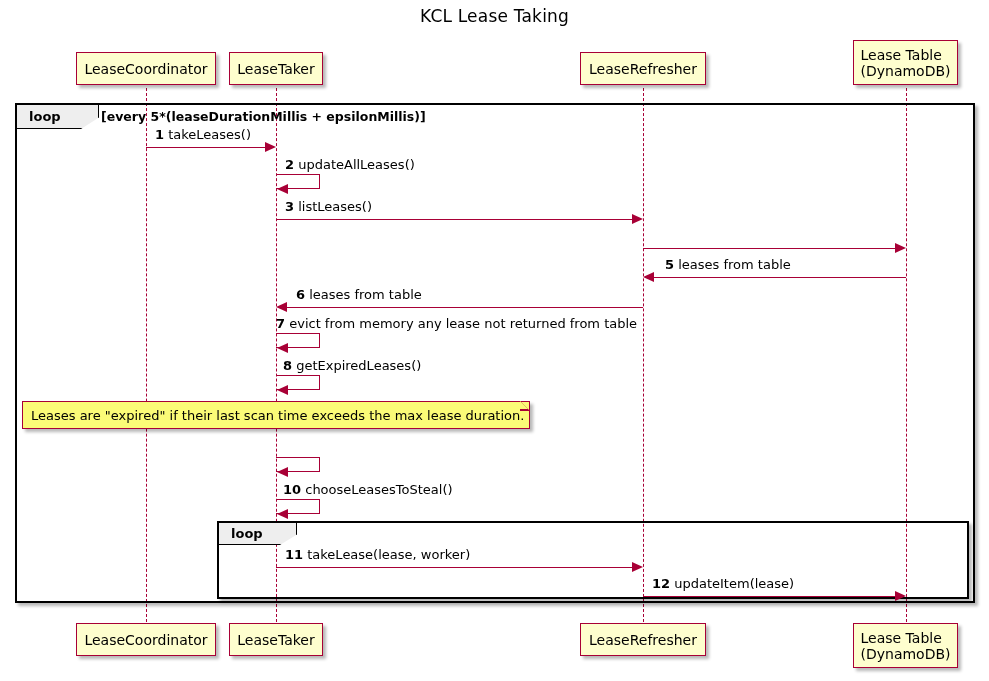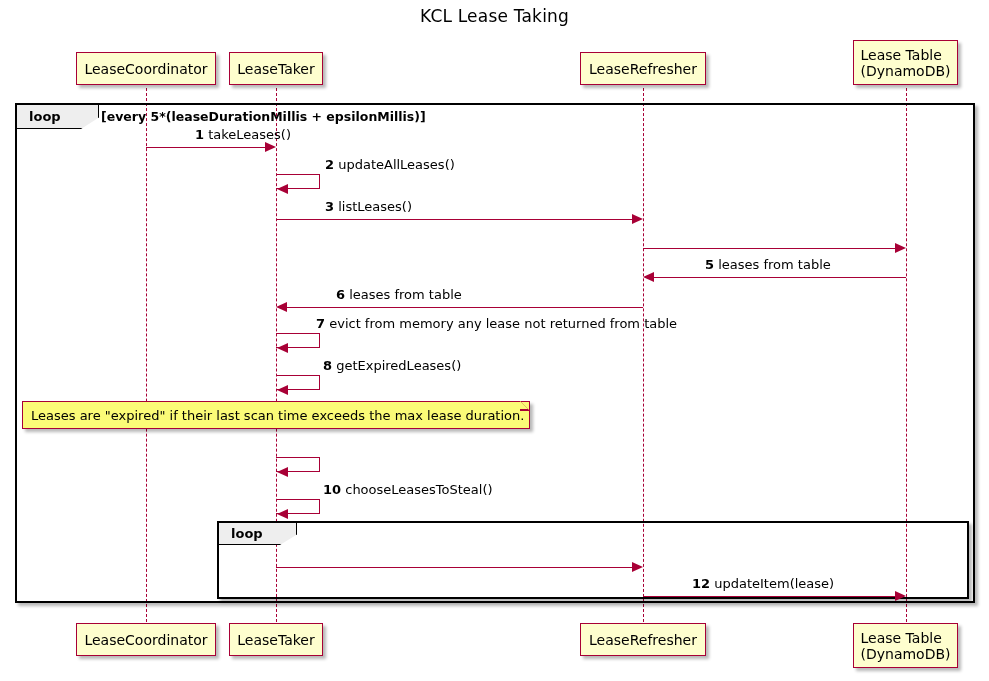--- a/index.html
+++ b/index.html
@@ -106,21 +106,20 @@
   .arrow-l {
     border-top: 5px solid transparent;
     border-bottom: 5px solid transparent;
     border-right: 11px solid #A80036;
   }
   .msg-label {
     position: absolute;
     font-size: 13px;
     color: #000000;
     white-space: nowrap;
-    margin-left: 40px;
   }
   .msg-label b { font-weight: bold; }
 
   
   .self-loop {
     position: absolute;
     box-sizing: border-box;
     border: 1.5px solid #A80036;
     border-left: none;
     background: transparent;
@@ -265,20 +264,24 @@
   <div class="self-loop" style="left:276px; top:457px; width:44px; height:15px;"></div>
   <div class="arrow-r" style="left:277px; top:467px; transform:rotate(180deg);"></div>
 
   <div class="msg-label" style="left:283px; top:482px;">
     <b>10</b>
     <span>chooseLeasesToSteal()</span>
   </div>
   <div class="self-loop" style="left:276px; top:499px; width:44px; height:15px;"></div>
   <div class="arrow-r" style="left:277px; top:509px; transform:rotate(180deg);"></div>
 
+  <div class="msg-label" style="left:285px; top:547px;">
+    <b>11</b>
+    <span>takeLease(lease, worker)</span>
+  </div>
   <div class="msg-line" style="left:276px; top:567px; width:356px;"></div>
   <div class="arrow-r" style="left:632px; top:562px;"></div>
 
   <div class="msg-label" style="left:652px; top:576px;">
     <b>12</b>
     <span>updateItem(lease)</span>
   </div>
   <div class="msg-line" style="left:643px; top:596px; width:252px;"></div>
   <div class="arrow-r" style="left:895px; top:591px;"></div>
 

